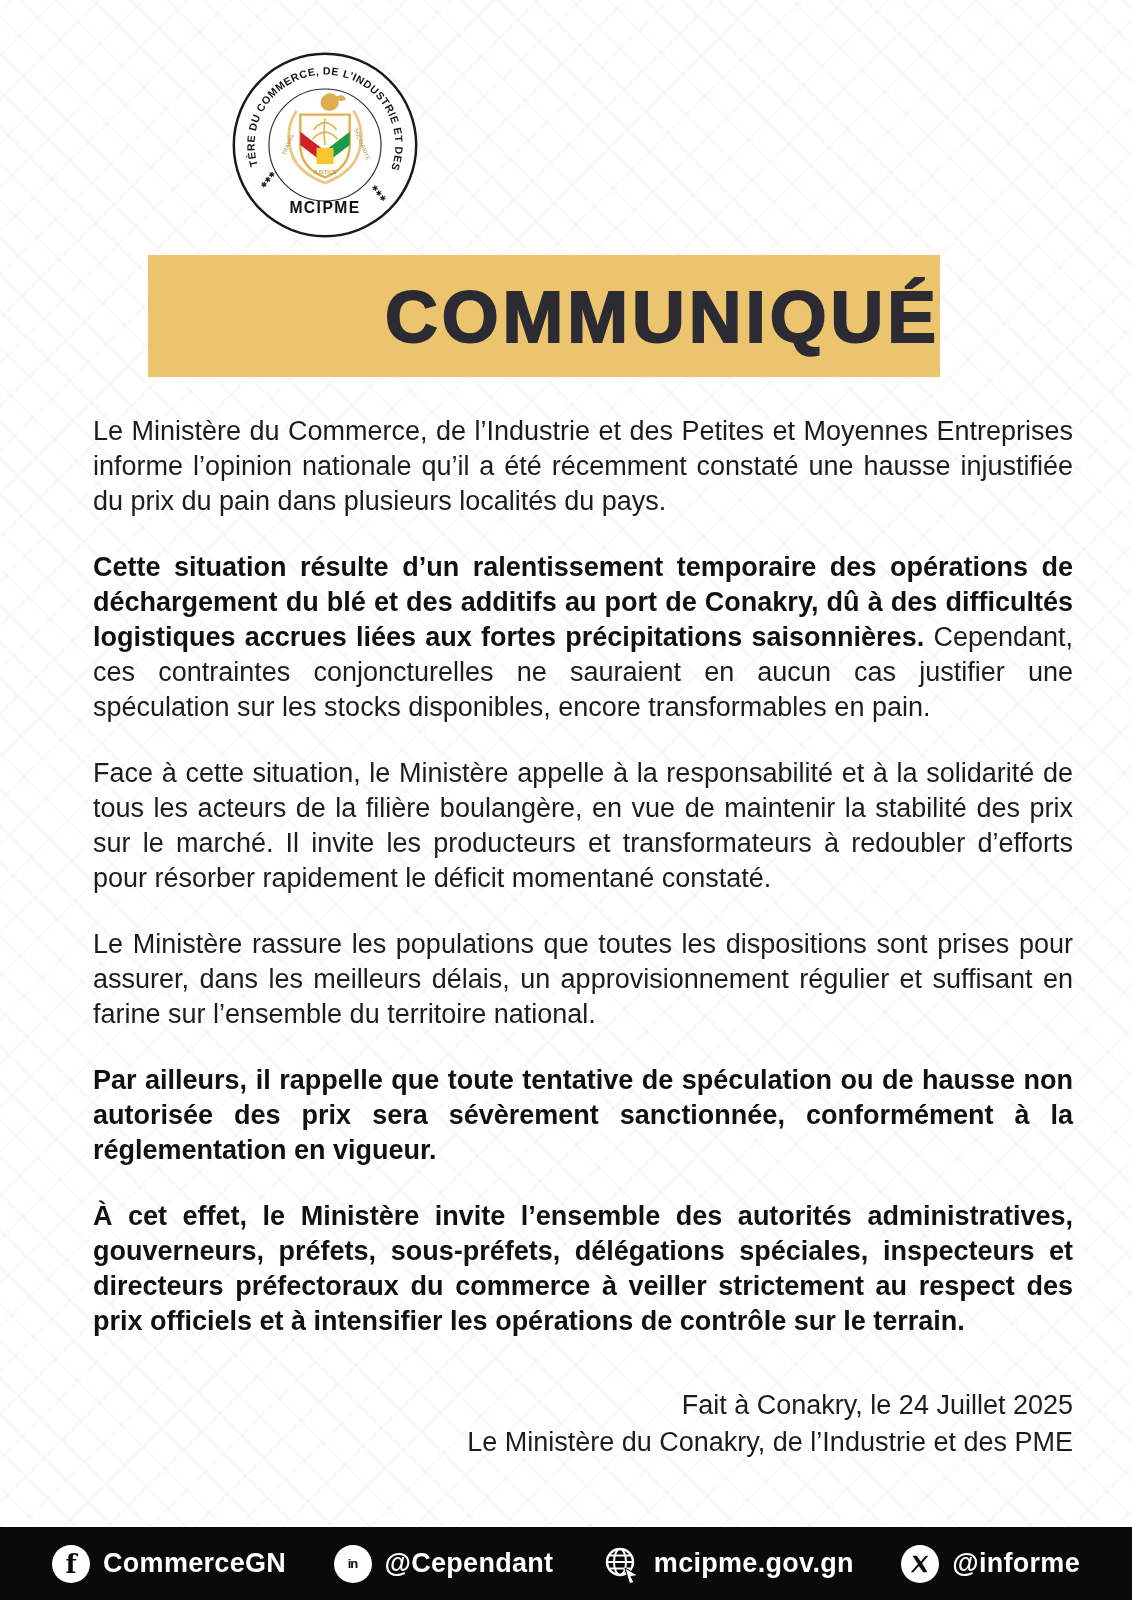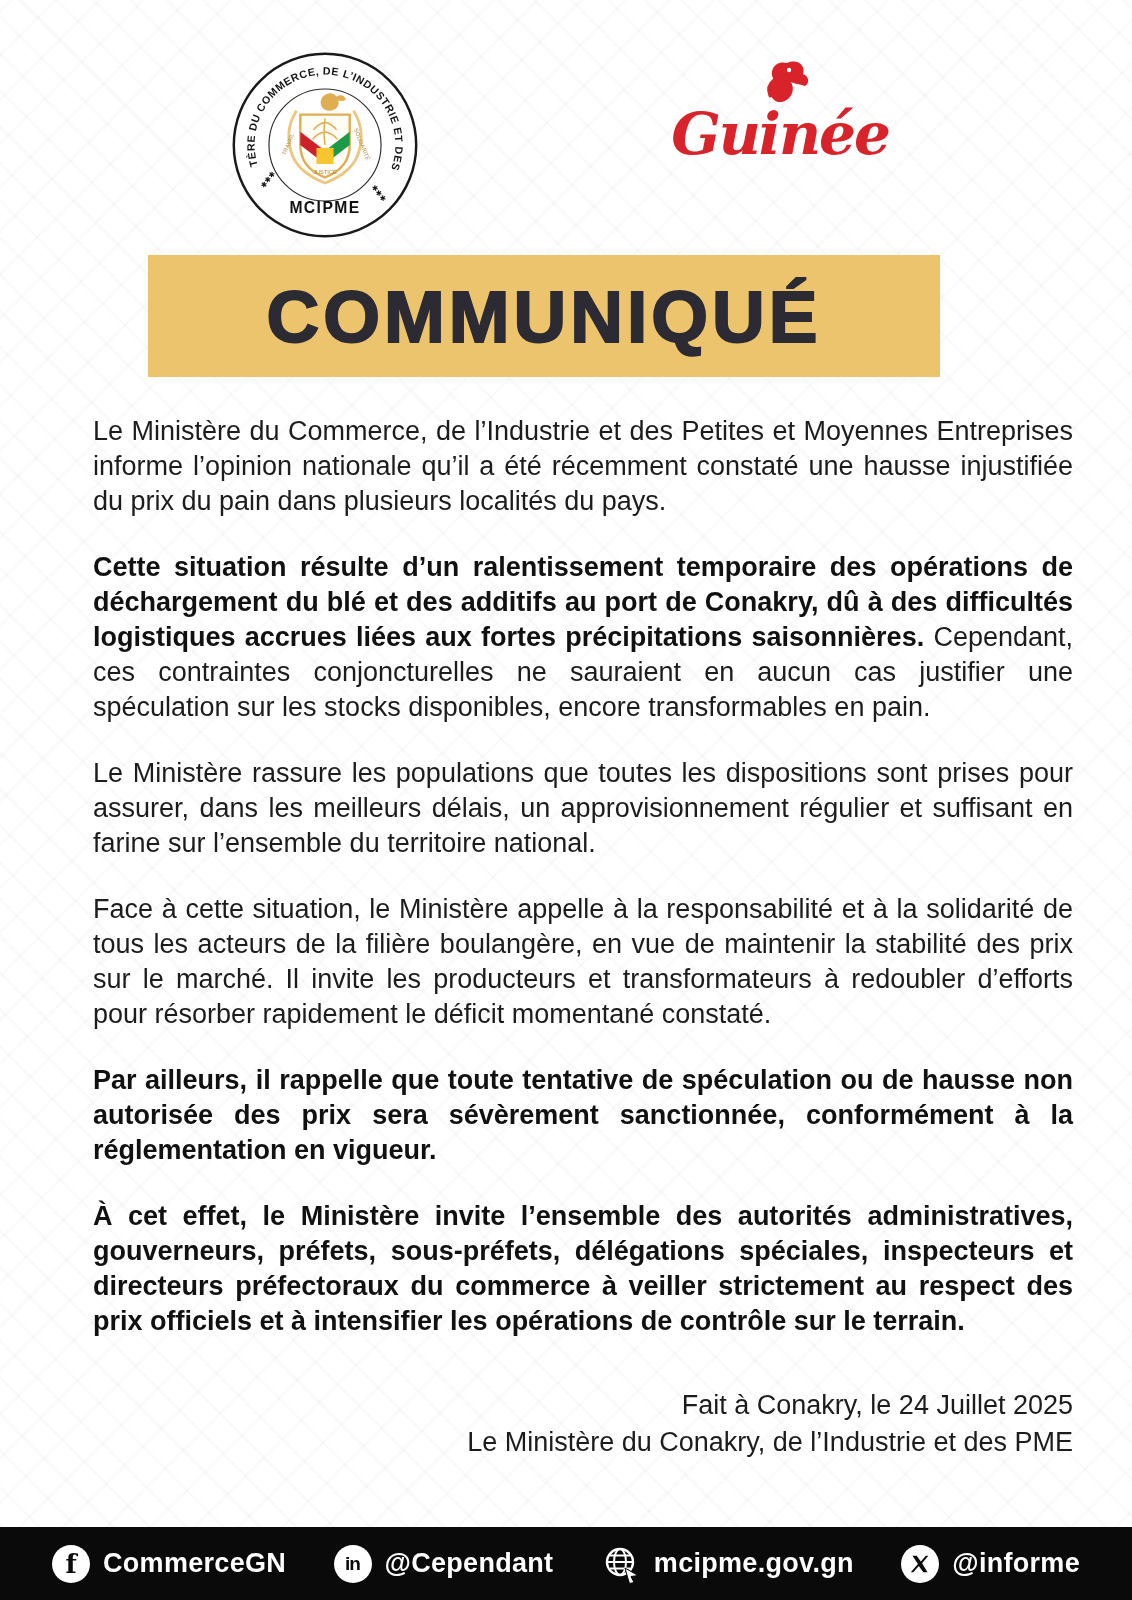--- a/index.html
+++ b/index.html
@@ -29,21 +29,21 @@
   .guinee { position:absolute; left:650px; top:58px; width:260px; text-align:center; }
   .guinee-bird { height:52px; margin-bottom:-14px; }
   .guinee-word {
     font-family:"DejaVu Serif", serif; font-style:italic; font-weight:bold;
     font-size:58px; color:#d8232a; letter-spacing:-2px;
   }
 
   
   .banner {
     position:absolute; left:148px; top:255px; width:792px; height:122px;
-    background:#ecc46d; display:flex; align-items:center; justify-content:center;
+    background:#ecc46d; display:flex; align-items:center; justify-content:flex-end;
   }
   .banner-title {
     font-size:73px; font-weight:bold; letter-spacing:4px; color:#2c2b33;
     -webkit-text-stroke:2px #2c2b33; text-stroke:2px #2c2b33;
   }
 
   
   .bodytext { position:absolute; left:93px; top:414px; width:980px; }
   .bodytext p {
     font-size:27px; line-height:35px; text-align:justify; color:#1c1c1c;
@@ -59,21 +59,21 @@
     display:flex; align-items:center; justify-content:space-between; padding:0 52px;
   }
   .f-item { display:flex; align-items:center; gap:13px; cursor:pointer; }
   .f-label { color:#ffffff; font-weight:bold; font-size:27px; letter-spacing:0.3px; }
   .circle-icon {
     width:38px; height:38px; border-radius:50%; background:#ffffff; color:#0a0a0a;
     display:flex; align-items:center; justify-content:center;
     font-weight:bold; flex:0 0 auto;
   }
   .circle-icon.fb { font-size:26px; font-family:"DejaVu Serif", serif; }
-  .circle-icon.li { font-size:19px; letter-spacing:-1px; }
+  .circle-icon.li { font-size:13px; letter-spacing:-1px; }
   .circle-icon.xx { font-size:22px; }
   .globe-wrap { width:40px; height:40px; flex:0 0 auto; }
 </style>
 </head>
 <body>
 
 <div class="page">
 
   <header class="logos">
 
@@ -100,39 +100,31 @@
           <polygon points="126,86 100,106 100,120 126,100" fill="#1c9a49"></polygon>
           <polygon points="91,103 109,103 109,120 91,120" fill="#f7c62f"></polygon>
           <text x="63" y="100" font-size="6" fill="#b08a3c" transform="rotate(-68 63 100)" text-anchor="middle">TRAVAIL</text>
           <text x="100" y="131" font-size="6" fill="#b08a3c" text-anchor="middle">JUSTICE</text>
           <text x="137" y="100" font-size="6" fill="#b08a3c" transform="rotate(68 137 100)" text-anchor="middle">SOLIDARITÉ</text>
         </g>
       </svg>
     </div>
 
 
-    <div class="guinee">
-      <svg class="guinee-bird" viewBox="0 0 64 52">
-        <path d="M30 44 C20 40 18 28 26 22 C20 12 28 2 39 5 C50 0 58 8 55 16 C61 18 62 25 57 28 C51 26 47 26 43 24 C48 33 42 43 33 44 Z" fill="#d8232a"></path>
-        <path d="M26 22 q-8 6 -4 16" fill="none" stroke="#d8232a" stroke-width="3" stroke-linecap="round"></path>
-        <circle cx="41" cy="12" r="2.2" fill="#ffffff"></circle>
-      </svg>
-      <div class="guinee-word">Guinée</div>
-    </div>
   </header>
 
   <div class="banner">
     <div class="banner-title">COMMUNIQUÉ</div>
   </div>
 
   <main class="bodytext">
     <p><strong></strong><span>Le Ministère du Commerce, de l’Industrie et des Petites et Moyennes Entreprises informe l’opinion nationale qu’il a été récemment constaté une hausse injustifiée du prix du pain dans plusieurs localités du pays.</span></p>
     <p><strong>Cette situation résulte d’un ralentissement temporaire des opérations de déchargement du blé et des additifs au port de Conakry, dû à des difficultés logistiques accrues liées aux fortes précipitations saisonnières.</strong><span> Cependant, ces contraintes conjoncturelles ne sauraient en aucun cas justifier une spéculation sur les stocks disponibles, encore transformables en pain.</span></p>
+    <p><strong></strong><span>Face à cette situation, le Ministère appelle à la responsabilité et à la solidarité de tous les acteurs de la filière boulangère, en vue de maintenir la stabilité des prix sur le marché. Il invite les producteurs et transformateurs à redoubler d’efforts pour résorber rapidement le déficit momentané constaté.</span></p>
     <p><strong></strong><span>Le Ministère rassure les populations que toutes les dispositions sont prises pour assurer, dans les meilleurs délais, un approvisionnement régulier et suffisant en farine sur l’ensemble du territoire national.</span></p>
-    <p><strong></strong><span>Face à cette situation, le Ministère appelle à la responsabilité et à la solidarité de tous les acteurs de la filière boulangère, en vue de maintenir la stabilité des prix sur le marché. Il invite les producteurs et transformateurs à redoubler d’efforts pour résorber rapidement le déficit momentané constaté.</span></p>
     <p><strong>Par ailleurs, il rappelle que toute tentative de spéculation ou de hausse non autorisée des prix sera sévèrement sanctionnée, conformément à la réglementation en vigueur.</strong><span></span></p>
     <p><strong>À cet effet, le Ministère invite l’ensemble des autorités administratives, gouverneurs, préfets, sous-préfets, délégations spéciales, inspecteurs et directeurs préfectoraux du commerce à veiller strictement au respect des prix officiels et à intensifier les opérations de contrôle sur le terrain.</strong><span></span></p>
 
     <div class="signature">
       <div>Fait à Conakry, le 24 Juillet 2025</div>
       <div>Le Ministère du Conakry, de l’Industrie et des PME</div>
     </div>
   </main>
 
   <footer class="footer">

